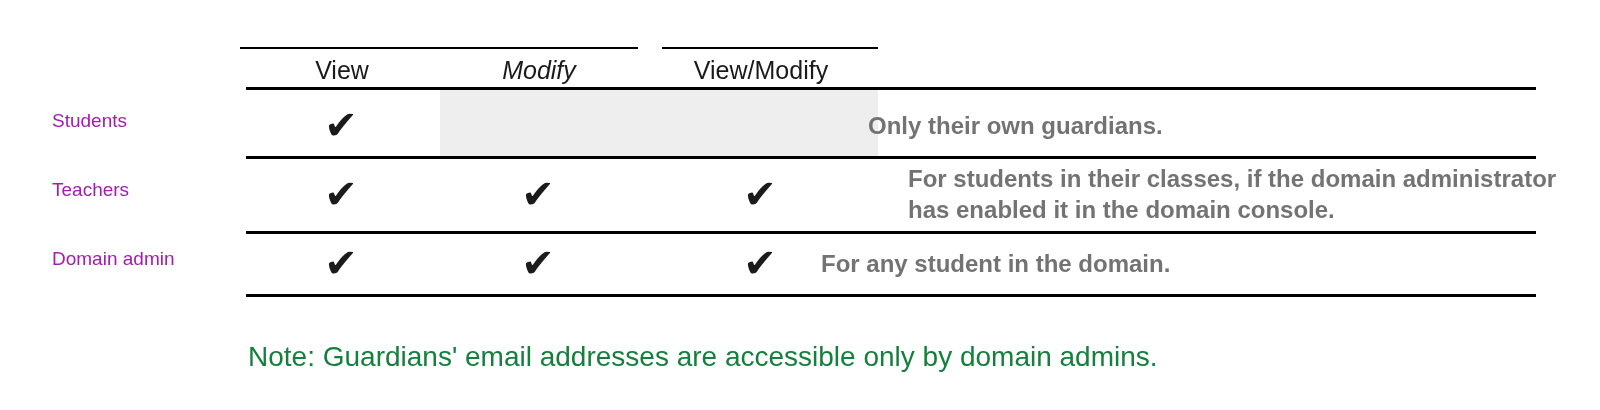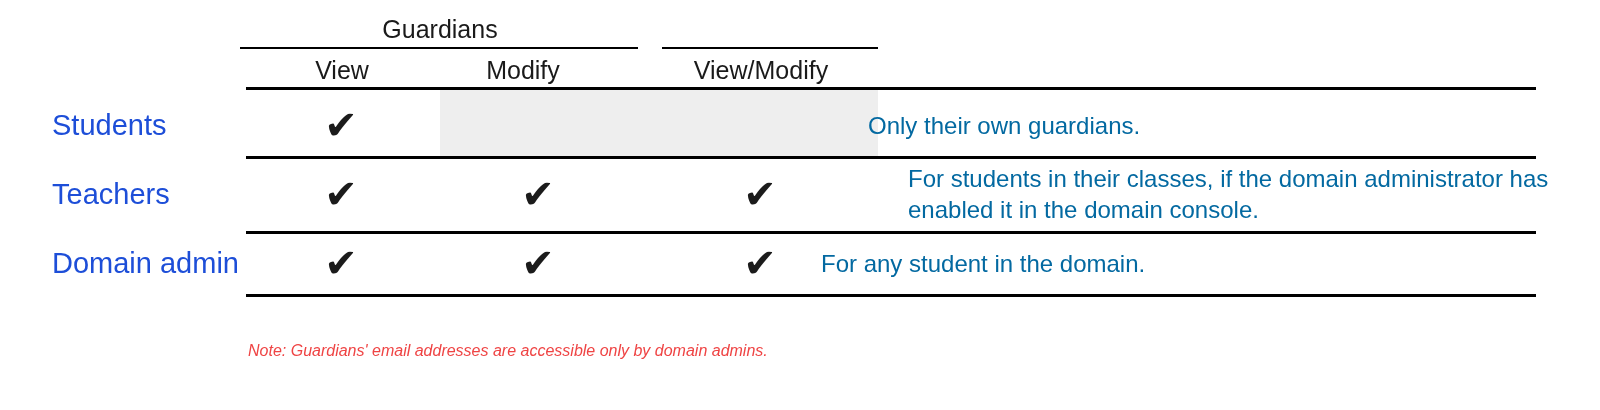--- a/index.html
+++ b/index.html
@@ -47,34 +47,34 @@
   
   .group-head {
     font-size: 25px;
     color: #1a1a1a;
   }
   .col-head {
     font-size: 25px;
     color: #1a1a1a;
   }
   .row-label {
-    font-size: 29px;
-    color: #1d4ed8;
+    font-size: 19px;
+    color: #a21caf;
   }
   .desc {
     font-size: 24px;
-    color: #0369a1;
+    color: #737373;
     line-height: 31px;
     white-space: normal;
     width: 660px;
+    font-weight: bold;
   }
   .note {
-    font-size: 16px;
-    color: #ef4444;
-    font-style: italic;
+    font-size: 28px;
+    color: #15803d;
   }
   .check {
     position: absolute;
     font-size: 40px;
     line-height: 1;
     color: #1b1b1b;
     text-align: center;
     width: 60px;
     font-family: "DejaVu Sans", sans-serif;
     font-weight: 700;
@@ -84,21 +84,21 @@
 
   
   #gh-guardians   { left: 240px;  top: 17px; width: 400px; }
   #gh-invitations { left: 661px;  top: 17px; width: 200px; }
 
   #rule-guardians   { left: 240px; top: 47px; width: 398px;  height: 2px; }
   #rule-invitations { left: 662px; top: 47px; width: 216px;  height: 2px; }
 
   
   #ch-view        { left: 246px;  top: 58px; width: 192px; }
-  #ch-modify      { left: 424px;  top: 58px; width: 198px; }
+  #ch-modify      { left: 440px;  top: 58px; width: 198px; font-style: italic; }
   #ch-viewmodify  { left: 662px;  top: 58px; width: 198px; }
 
   #rule-header    { left: 246px; top: 87px; width: 1290px; height: 3px; }
 
   
   #fill-students-na { left: 440px; top: 90px; width: 438px; height: 66px; }
 
   
   #rule-row1 { left: 246px; top: 156px; width: 1290px; height: 3px; }
   #rule-row2 { left: 246px; top: 231px; width: 1290px; height: 3px; }
@@ -124,21 +124,20 @@
   #desc-domainadmin { left: 821px; top: 248px; }
 
   
   #note-line { left: 248px; top: 343px; }
 </style>
 </head>
 <body>
 
 <div id="page">
 
-  <div class="txt-center group-head" id="gh-guardians">Guardians</div>
 
 
   <div class="rule" id="rule-guardians"></div>
   <div class="rule" id="rule-invitations"></div>
 
   <div class="txt-center col-head" id="ch-view">View</div>
 
   <div class="txt-center col-head" id="ch-modify">Modify</div>
 
   <div class="txt-center col-head" id="ch-viewmodify">View/Modify</div>

